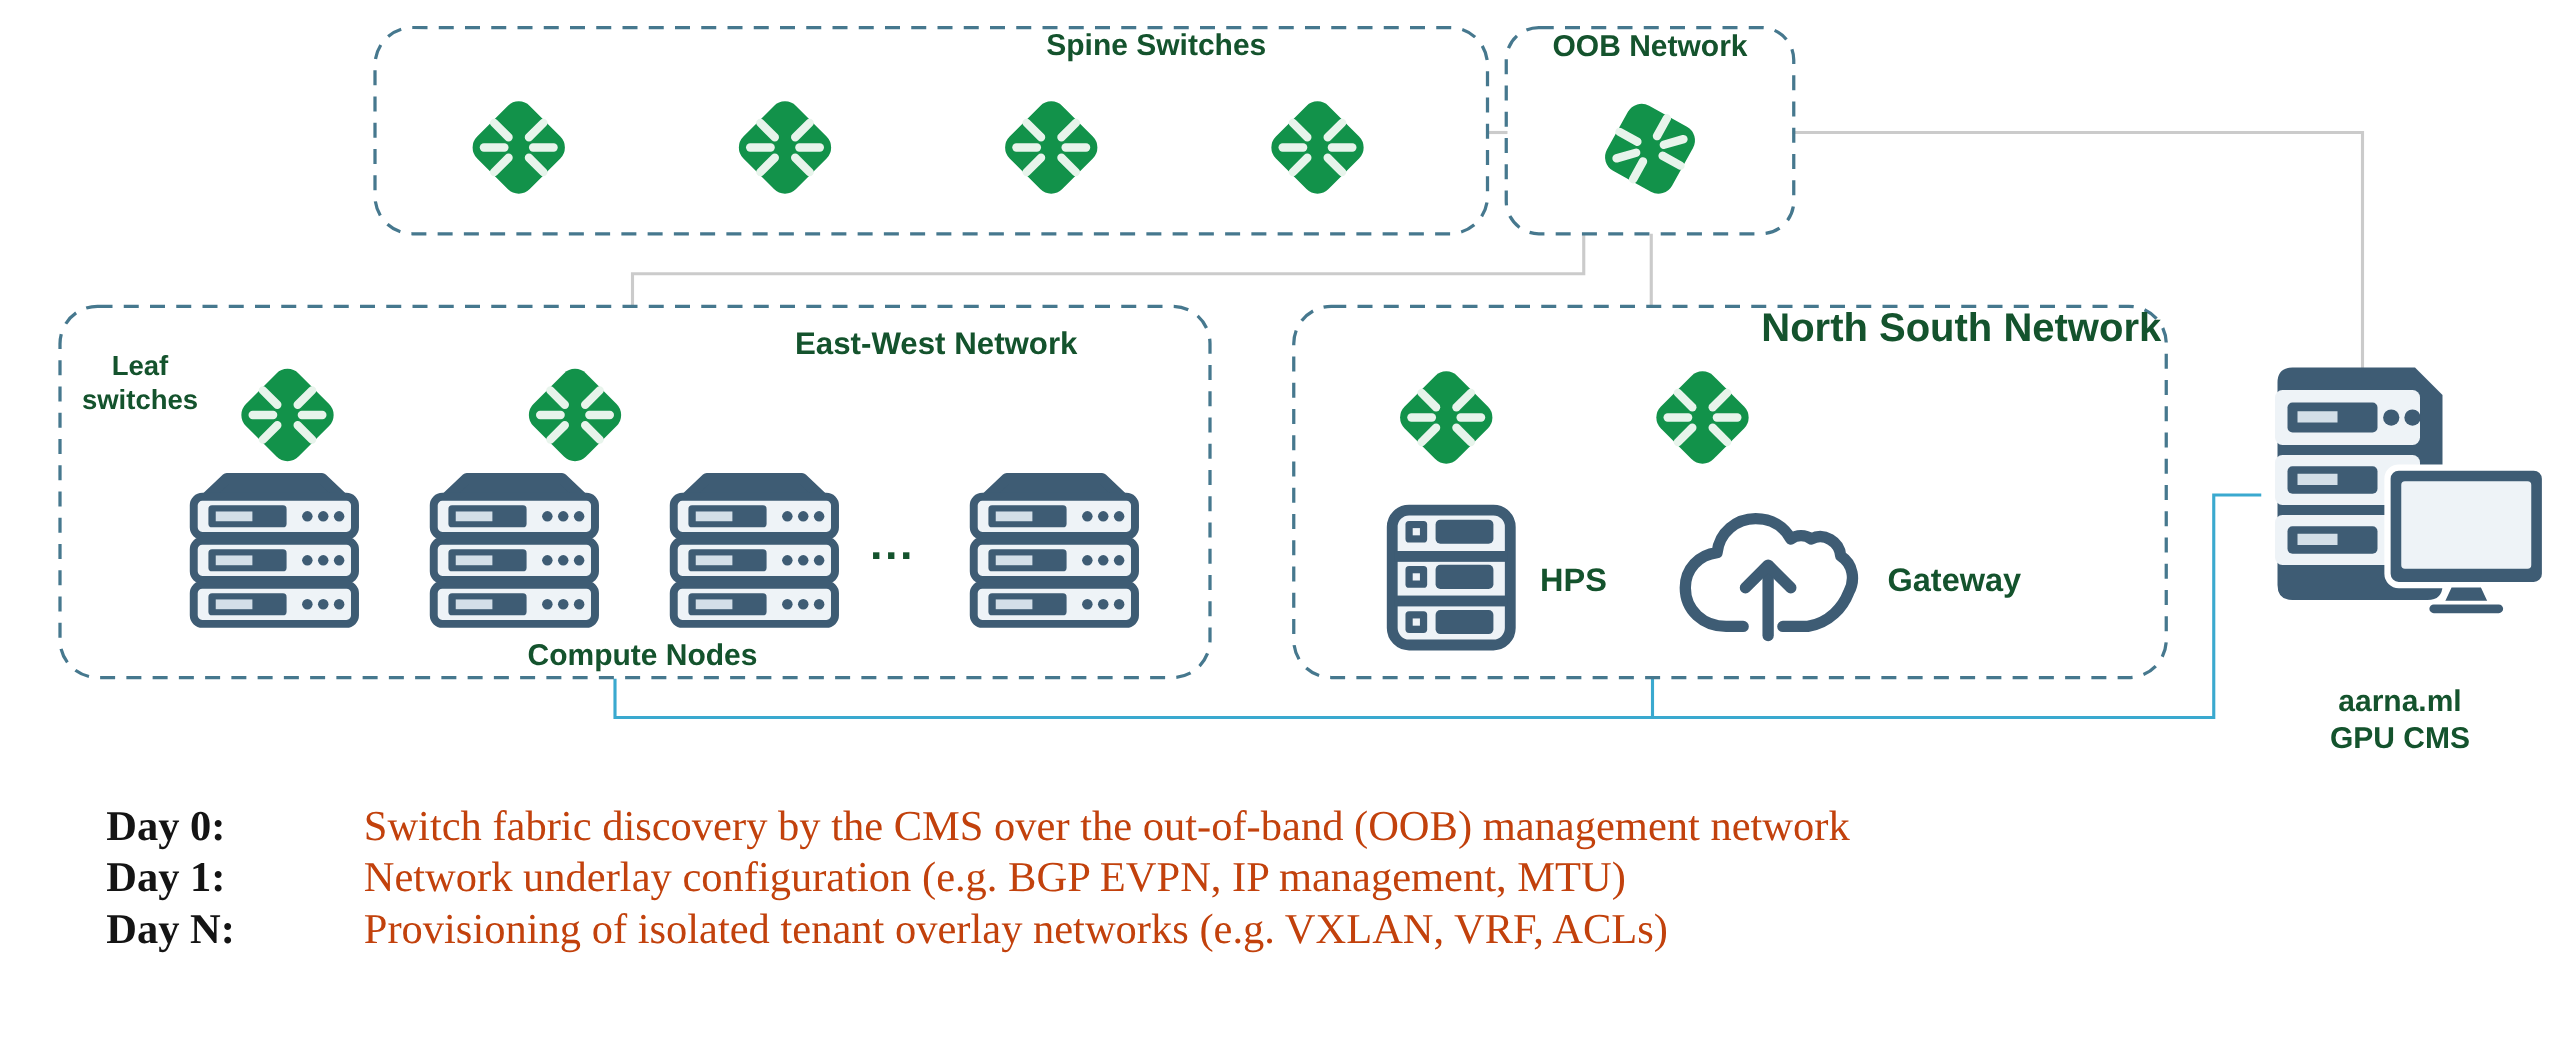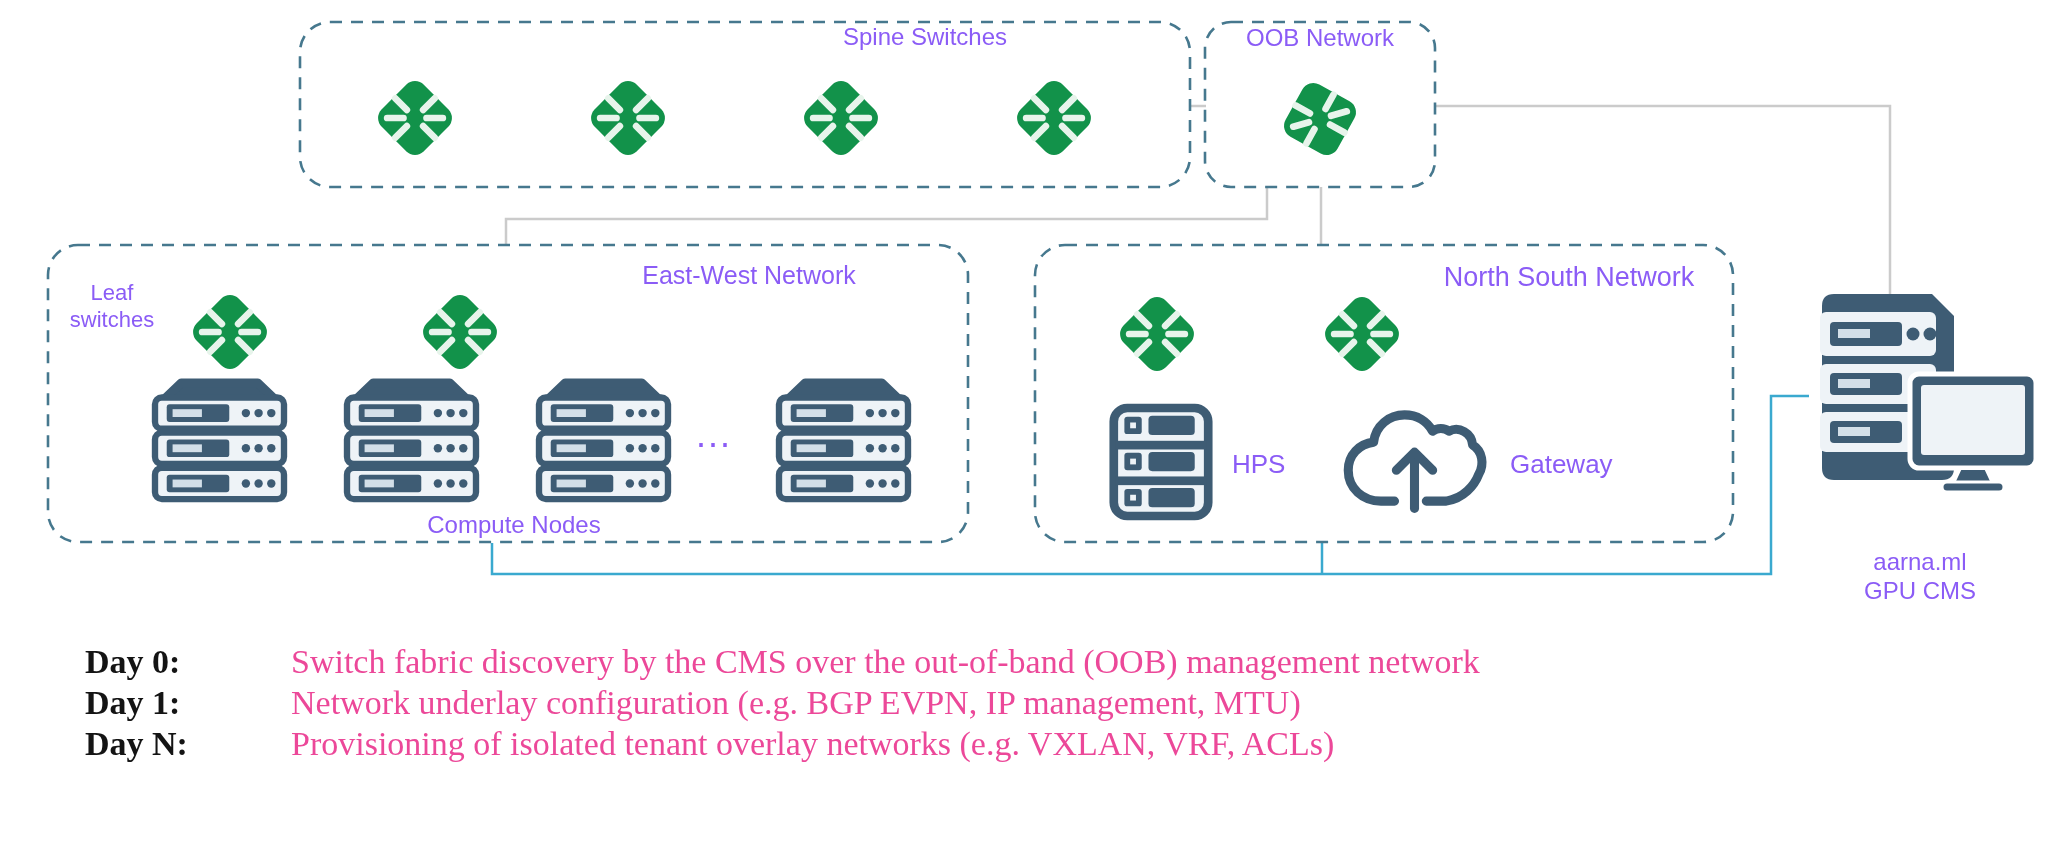--- a/index.html
+++ b/index.html
@@ -1,25 +1,25 @@
 <!DOCTYPE html>
 <html><head>
 <meta charset="utf-8">
 <style>
   html,body{margin:0;padding:0;background:#ffffff;}
   body{font-family:"Liberation Sans", sans-serif; color:#141414;}
   #canvas{position:relative;width:2048px;height:841px;background:#ffffff;overflow:hidden;}
   #layer{position:absolute;left:0;top:0;}
-  .lbl{position:absolute;font-weight:400;color:#8b5cf6;}
+  .lbl{position:absolute;font-weight:700;color:#14532d;}
   .ctr{text-align:center;}
   .box-title{font-size:24px;line-height:28px;}
   .legend{position:absolute;left:85px;top:641px;font-family:Liberation Serif, serif;}
   .legend-row{display:flex;align-items:baseline;line-height:41px;font-size:34px;}
   .legend-label{font-weight:700;width:206px;flex:0 0 206px;}
-  .legend-text{font-weight:400;color:#ec4899;}
+  .legend-text{font-weight:400;color:#c2410c;}
 </style>
 </head>
 <body>
 
 <div id="canvas">
 
   <svg id="layer" width="2048" height="841" viewBox="0 0 2048 841">
     <defs>
 
       <symbol id="sw" viewBox="-50 -50 100 100">
@@ -165,21 +165,21 @@
 
   <div class="lbl ctr" style="left:37px;top:279px;width:150px;font-size:22px;line-height:27px;">
     <div>Leaf</div>
     <div>switches</div>
   </div>
 
   <div class="lbl ctr" style="left:686px;top:414px;width:56px;font-size:36px;letter-spacing:2px;">...</div>
 
   <div class="lbl ctr box-title" style="left:364px;top:511px;width:300px;">Compute Nodes</div>
 
-  <div class="lbl ctr" style="left:1394px;top:262px;width:350px;font-size:27px;">North South Network</div>
+  <div class="lbl ctr" style="left:1394px;top:244px;width:350px;font-size:32px;">North South Network</div>
 
   <div class="lbl" style="left:1232px;top:449px;font-size:26px;text-align:center;">HPS</div>
 
   <div class="lbl" style="left:1510px;top:449px;font-size:26px;">Gateway</div>
 
   <div class="lbl ctr" style="left:1820px;top:504px;width:200px;font-size:24px;line-height:29px;margin-top:43px;">
     <div>aarna.ml</div>
     <div>GPU CMS</div>
   </div>
 

